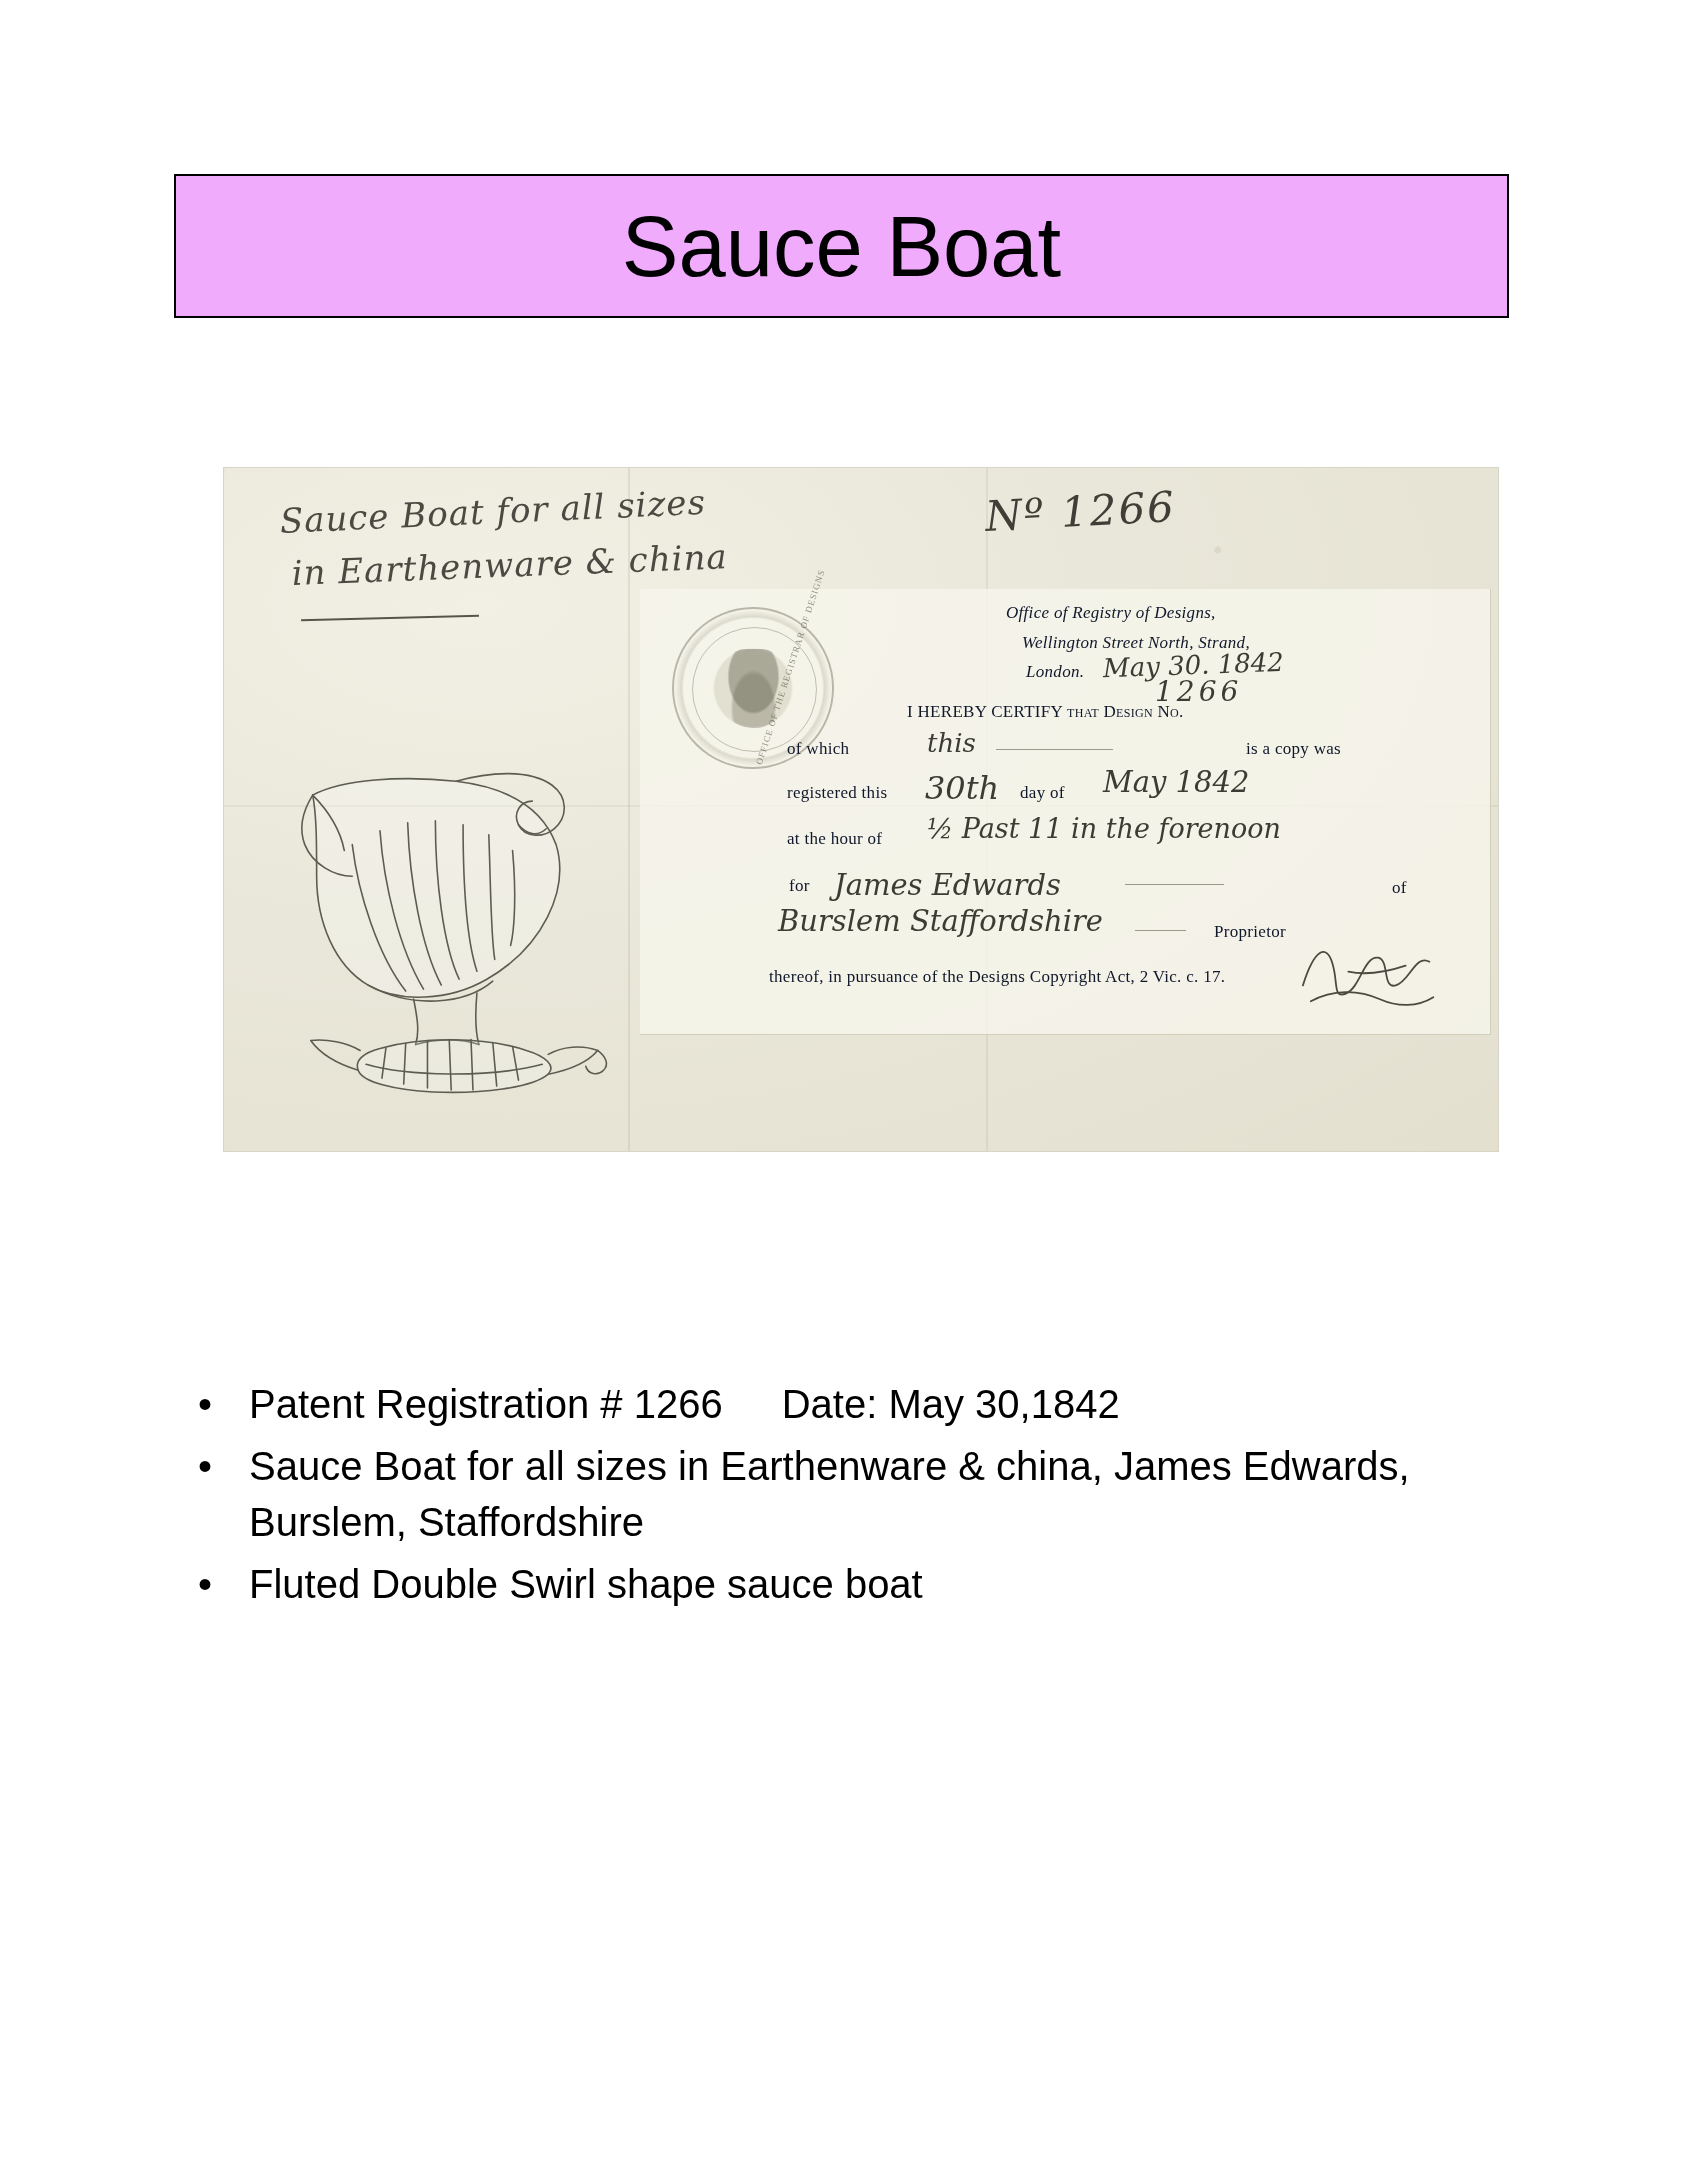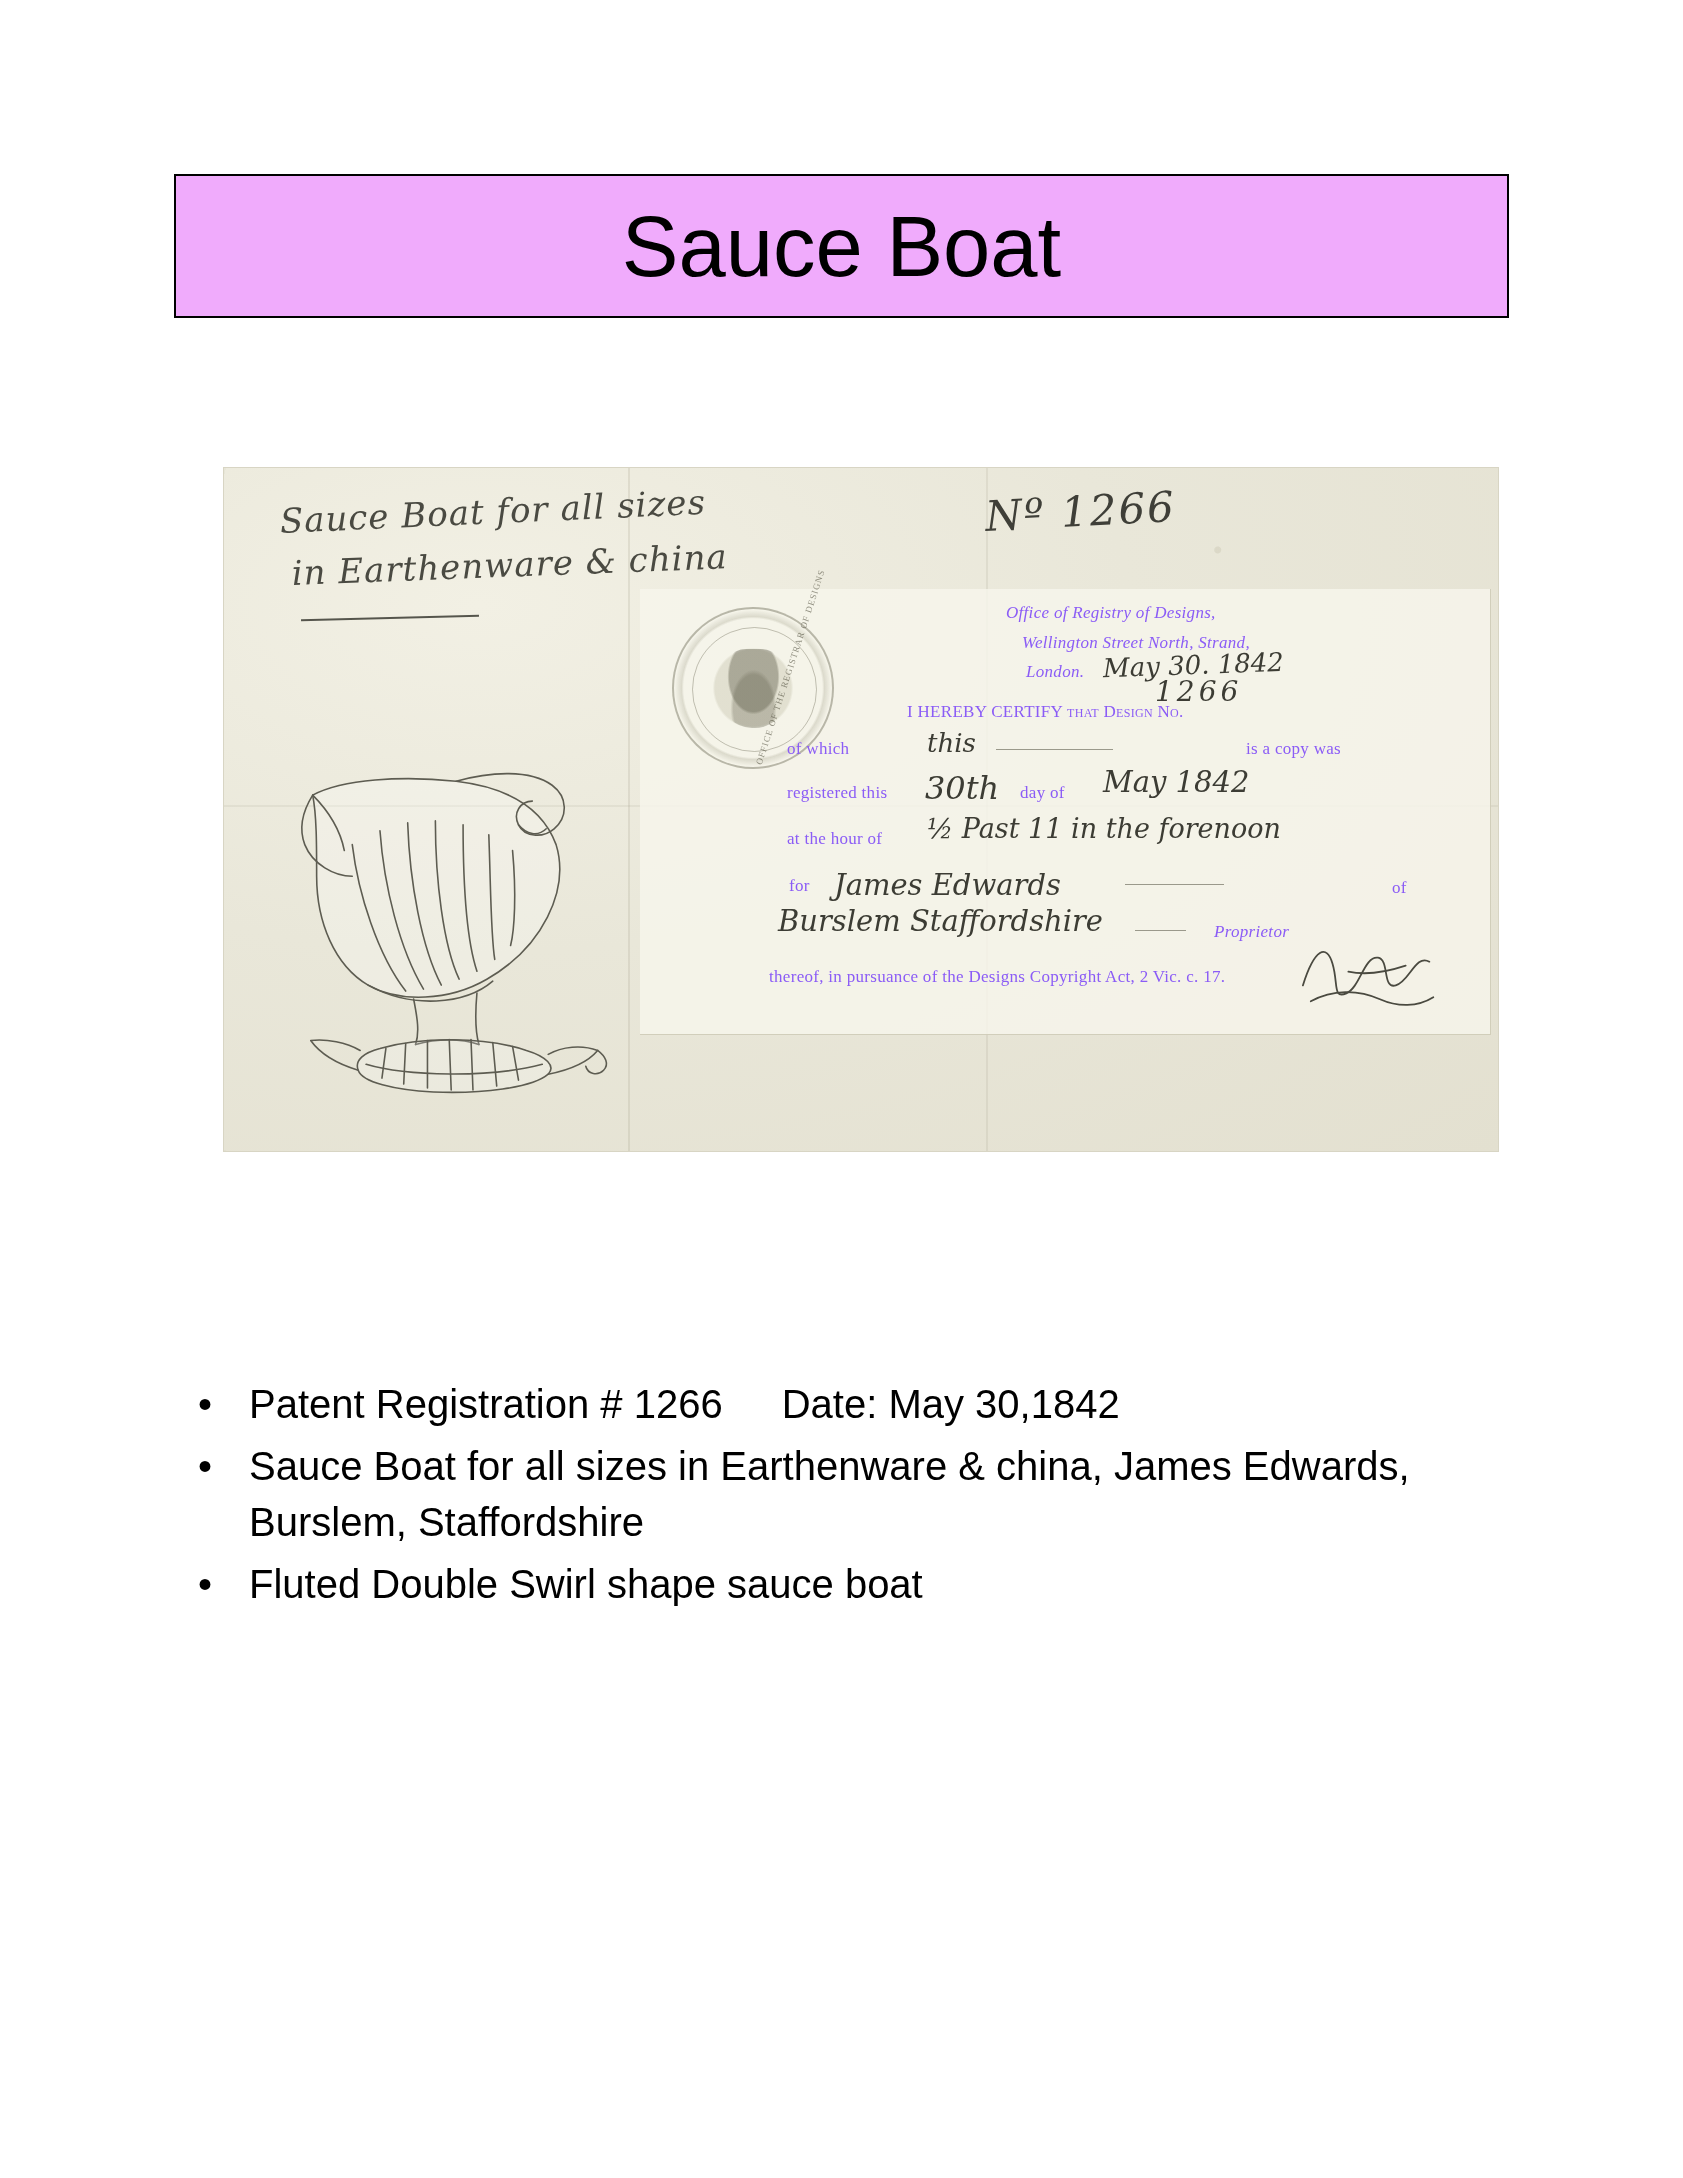--- a/index.html
+++ b/index.html
@@ -162,21 +162,21 @@
   }
   .seal-text span {
     position: absolute;
     transform-origin: center;
     white-space: nowrap;
   }
 
   .cert-text {
     position: absolute;
     font-family: "Liberation Serif", serif;
-    color: #8b5cf6;
+    color: #0f172a;
   }
   .printed { font-size: 17px; letter-spacing: 0.3px; }
   .printed-i { font-style: italic; }
   .script {
     font-family: "DejaVu Serif", serif;
     font-style: italic;
     color: #3c3c34;
   }
   .rule {
     position: absolute;
@@ -318,21 +318,21 @@
       <div class="cert-text printed" style="left:147px; top:240px;">at the hour of</div>
       <div class="cert-text script" style="left:287px; top:224px; font-size:27px;">½ Past 11 in the forenoon</div>
 
       <div class="cert-text printed" style="left:149px; top:287px;">for</div>
       <div class="cert-text script" style="left:194px; top:271px; font-size:29px;margin-top:8px;">James Edwards</div>
       <div class="rule" style="left:485px; top:295px; width:99px;"></div>
       <div class="cert-text printed" style="left:752px; top:289px;">of</div>
 
       <div class="cert-text script" style="left:138px; top:315px; font-size:29px;">Burslem Staffordshire</div>
       <div class="rule" style="left:495px; top:341px; width:51px;"></div>
-      <div class="cert-text printed" style="left:574px; top:333px;font-style:italic;">Proprietor</div>
+      <div class="cert-text printed" style="left:574px; top:333px;">Proprietor</div>
 
       <div class="cert-text printed" style="left:129px; top:378px;">thereof, in pursuance of the Designs Copyright Act, 2 Vic. c. 17.</div>
 
       <svg style="position:absolute; left:653px; top:339px;" width="168" height="99" viewBox="0 0 170 100">
         <g fill="none" stroke="#4a4a40" stroke-width="1.8" stroke-linecap="round">
           <path d="M10 58 C 22 20, 34 16, 40 36 C 46 56, 40 72, 54 66 C 68 60, 72 28, 86 30 C 98 32, 90 62, 104 58 C 118 54, 124 26, 138 34"></path>
           <path d="M18 74 C 40 62, 66 62, 88 72 C 106 80, 126 80, 142 70"></path>
           <path d="M56 44 C 74 48, 96 44, 114 38"></path>
         </g>
       </svg>

